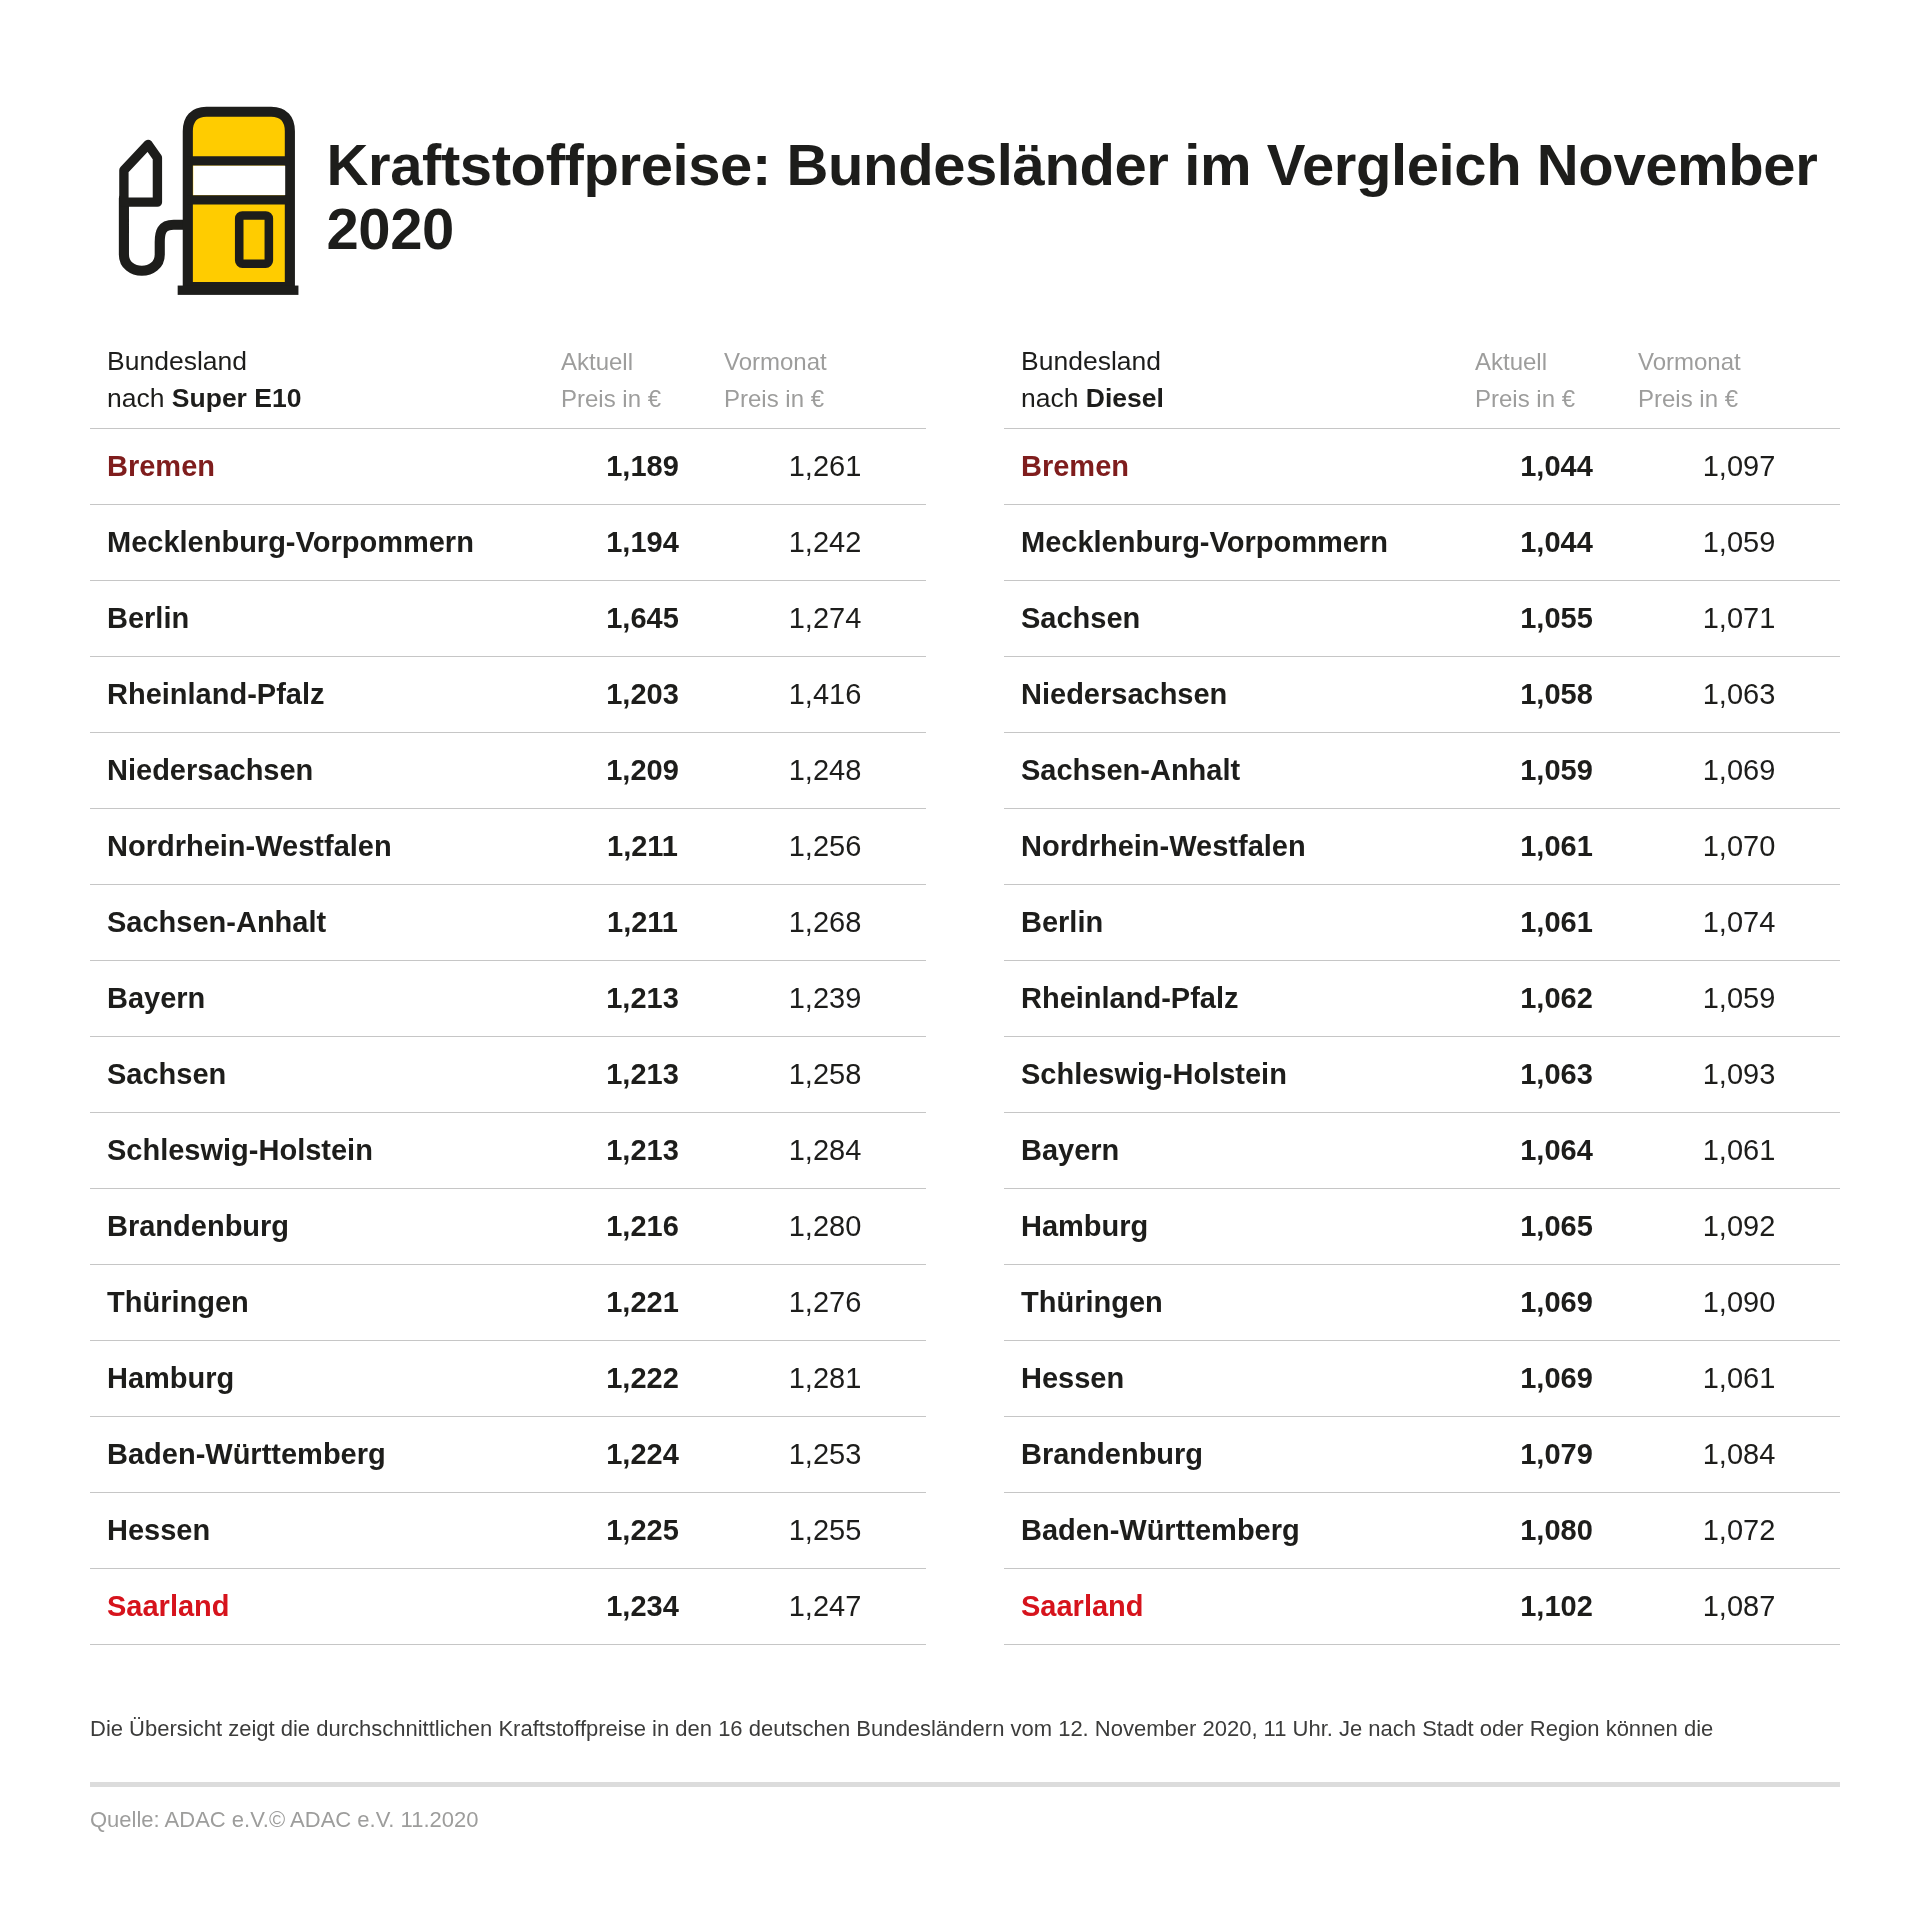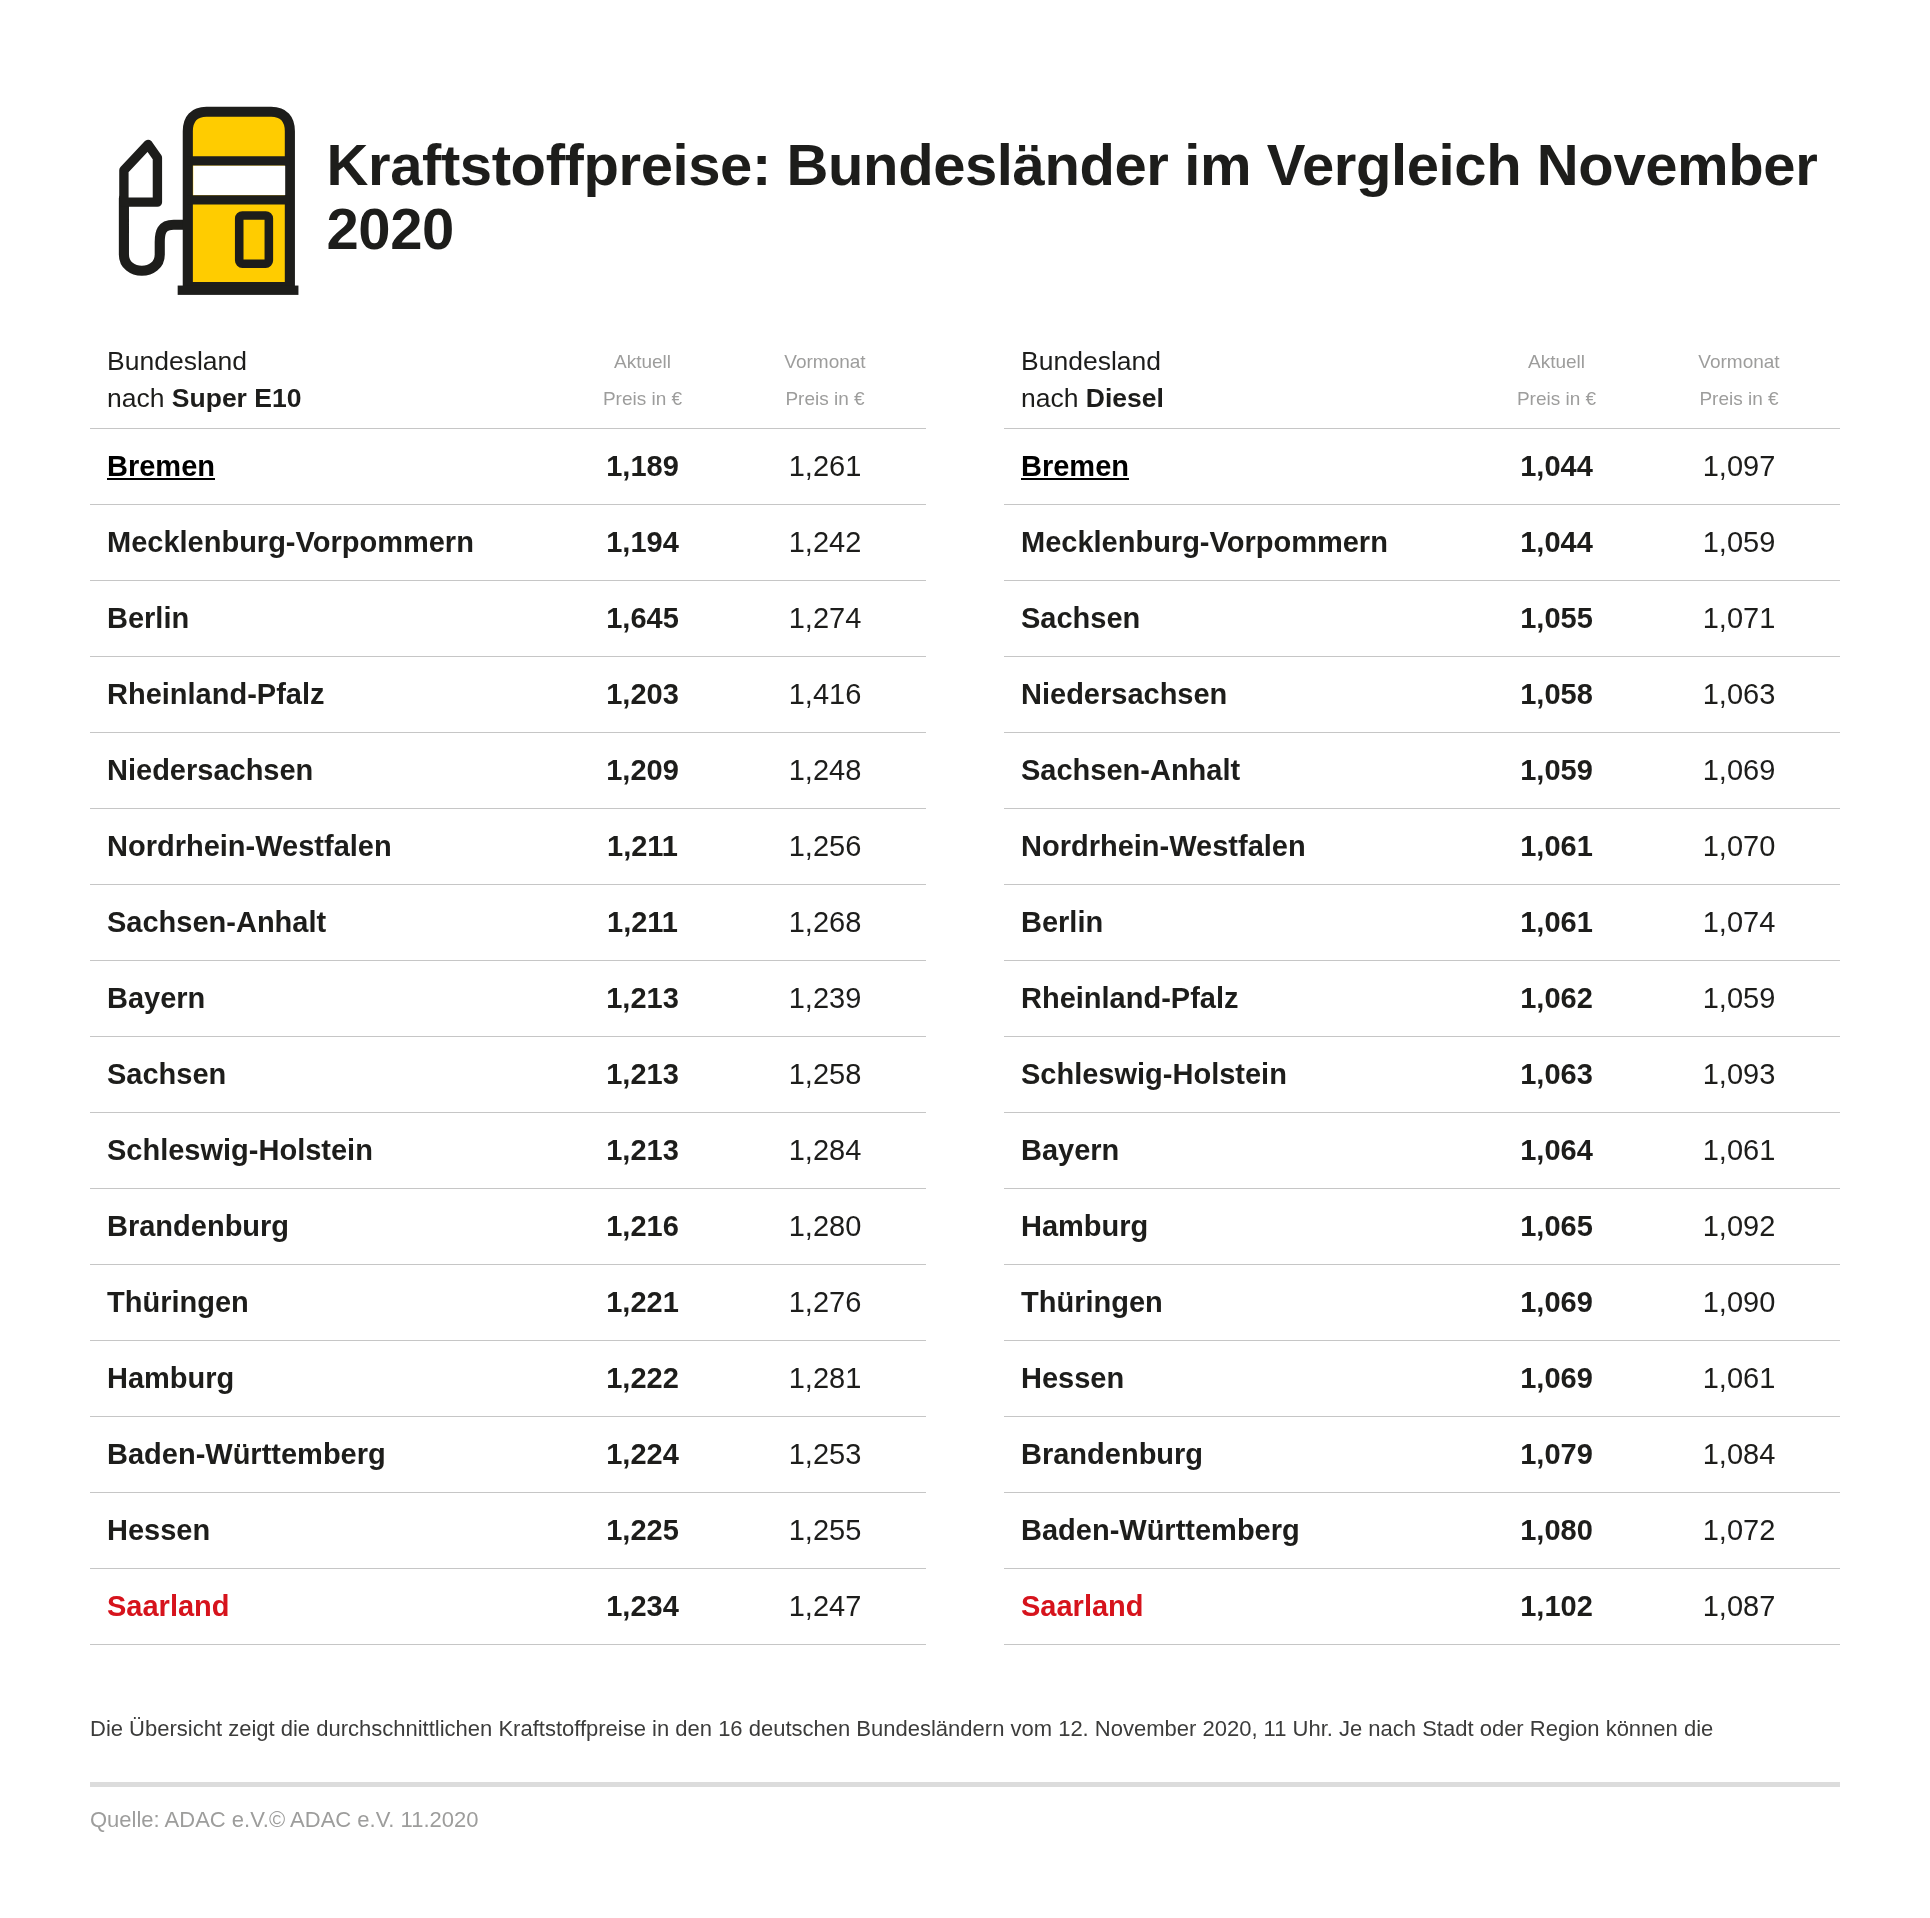--- a/index.html
+++ b/index.html
@@ -24,31 +24,31 @@
   .tables{display:flex;gap:78px;margin-top:45px;}
   .ptable{flex:1 1 0;min-width:0;}
   .grid-row{display:grid;grid-template-columns:1fr 163px 202px;}
   .thead{padding-bottom:11px;}
   .name-h{
     font-size:26.5px;line-height:37px;color:#1d1d1b;
     padding-left:17px;font-weight:400;align-self:end;
   }
   .name-h b{font-weight:700;}
   .num-h{
-    font-size:19px;line-height:37px;color:#9d9d9c;
-    text-align:center;align-self:end;font-weight:400;
+    font-size:24px;line-height:37px;color:#9d9d9c;
+    text-align:left;align-self:end;font-weight:400;
   }
   .rows{border-bottom:1.6px solid #c6c6c6;}
   .row{height:75px;align-items:center;border-top:1.6px solid #c6c6c6;}
   .cell{white-space:nowrap;overflow:hidden;}
   .cell.name{font-size:29px;font-weight:700;padding-left:17px;}
   .cell.num{font-size:29px;text-align:center;font-variant-numeric:tabular-nums;}
   .cell.aktuell{font-weight:700;}
   .cell.vormonat{font-weight:400;}
-  .c-green{color:#000000;text-decoration:underline;}
+  .c-green{color:#7f1d1d;}
   .c-red{color:#d6131c;}
   .c-default{color:#1d1d1b;}
 
   
   .footnote{margin-top:64px;font-size:22px;line-height:40px;color:#3c3c3b;}
   .bottom-divider{margin-top:33px;height:4.7px;background:#dcdcdc;}
   .footer{
     display:flex;align-items:baseline;
     margin-top:20px;font-size:22px;color:#9d9d9c;
   }

